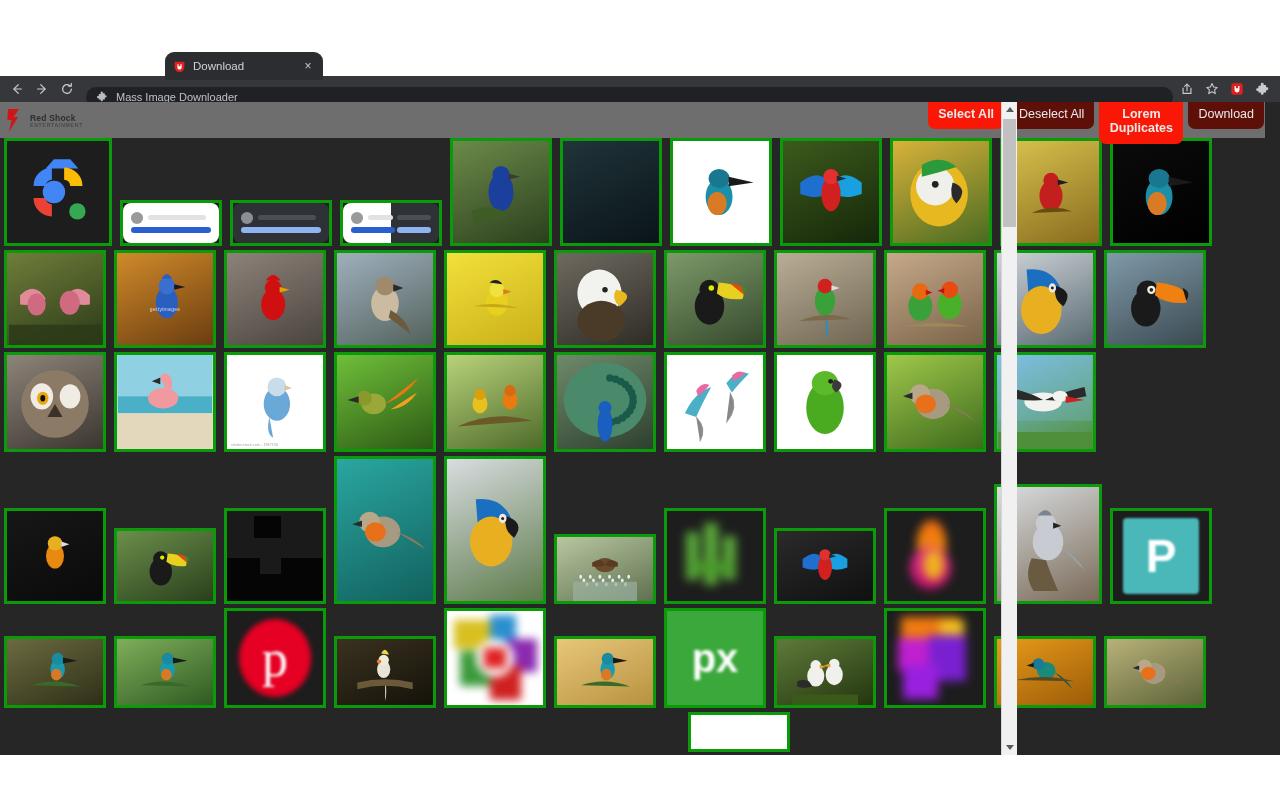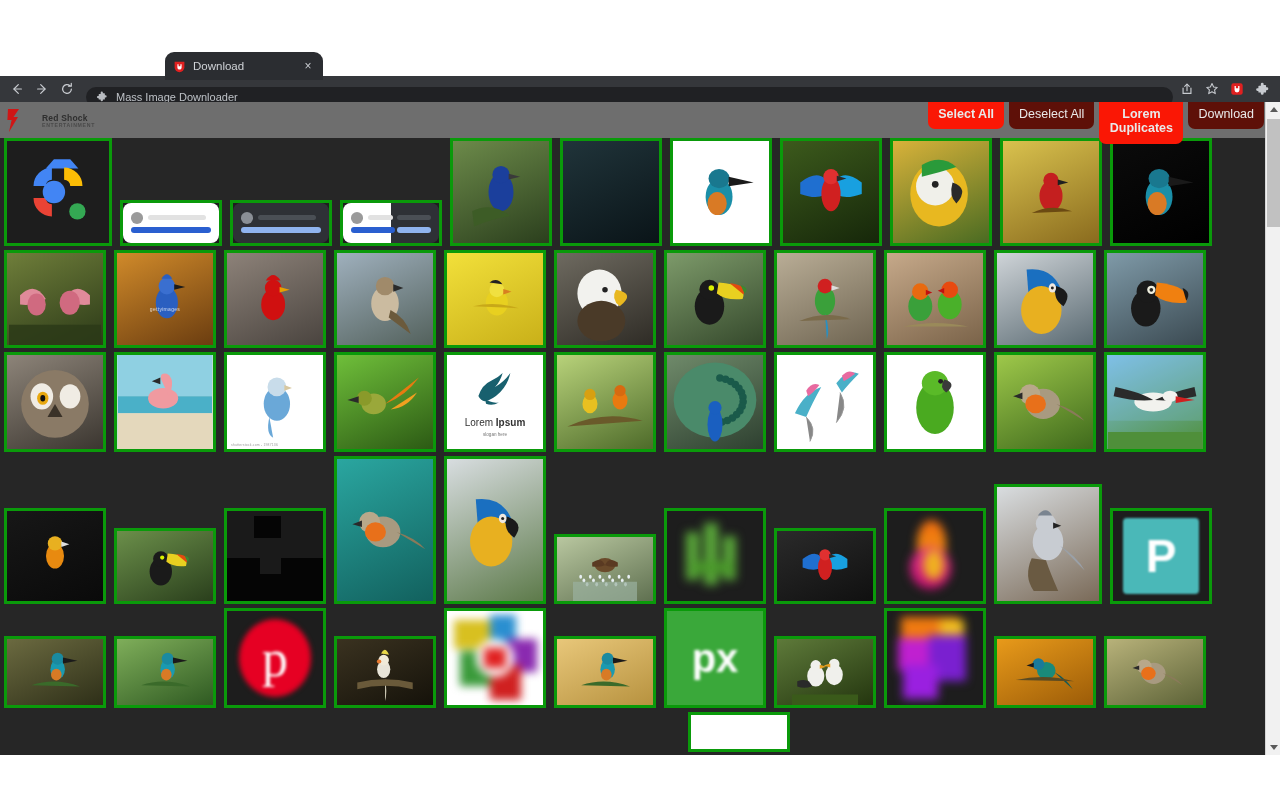--- a/index.html
+++ b/index.html
@@ -5,21 +5,21 @@
 <style>
   * { box-sizing: border-box; margin: 0; padding: 0; }
   html, body {
     width: 1280px; height: 800px;
     background: #ffffff;
     font-family: "Liberation Sans", sans-serif;
     overflow: hidden;
   }
 
   
-  #browser { width: 1280px; height: 800px; position: relative; background:#fff; }
+  #browser { width: 1016px; height: 800px; position: relative; background:#fff; }
 
   
   .tabstrip {
     height: 50px; background: #ffffff; position: relative;
   }
   .tabstrip-bg {
     position:absolute; left:0; top:0; width:100%; height:50px; background:#ffffff;
   }
   .tab {
     position: absolute; left: 165px; top: 52px;
@@ -88,21 +88,21 @@
 
   
   .app-header {
     position: absolute; left:0; top:0; width:1265px; height:36px;
     background:#6e6e6e;
     display:flex; align-items:flex-start; justify-content:space-between;
     z-index: 5;
   }
   .brand { display:flex; align-items:center; padding: 6px 0 0 6px; }
   .brand-logo { width:22px; height:26px; position:relative; flex:0 0 22px;}
-  .brand-text { margin-left:14px; line-height:1.05; }
+  .brand-text { margin-left:2px; line-height:1.05; }
   .brand-name { color:#2f2f2f; font-size:8.5px; font-weight:bold; letter-spacing:.2px; }
   .brand-sub  { color:#4a4a4a; font-size:5.2px; font-weight:bold; letter-spacing:.7px; }
 
   .header-actions { display:flex; align-items:flex-start; gap:5px; padding-right: 1px; }
   .hbtn {
     min-width: 74px; padding: 5px 10px 8px;
     border: none; border-radius: 0 0 7px 7px;
     color: #e9e9e9; font-size: 12.5px; font-family: inherit;
     text-align: center; line-height: 1.15;
     cursor: pointer;
@@ -593,32 +593,20 @@
                     <ellipse cx="28" cy="46" rx="8" ry="8" fill="#8a9a2a"></ellipse>
                     <path d="M22 44 L10 48 L22 51 Z" fill="#2a2a2a"></path>
                     <path d="M50 52 Q72 44 86 24" fill="#e87a10"></path>
                     <path d="M56 58 Q74 56 84 40" fill="#f0a020"></path>
                   </svg>
                 </div>
               </div>
             </div>
             <div class="cell">
               <div class="thumb" style="width: 102px; height: 100px;">
-                <div class="art" style="background: rgb(255, 255, 255);">
-      <svg viewBox="0 0 100 100" width="100%" height="68%" style="position:absolute;left:0;top:4%;">
-        <path d="M24 58 Q30 40 44 34 Q54 30 62 22 Q58 36 50 44 Q64 36 74 22 Q70 40 58 52 Q46 64 34 66 Q28 66 24 58 Z" fill="#18606e"></path>
-        <path d="M34 62 Q44 70 56 68 Q46 74 36 70 Z" fill="#18606e"></path>
-      </svg>
-                  <div style="position: absolute; left: 0px; right: 0px; bottom: 22%; text-align: center; font-size: 10px; color: rgb(51, 51, 51);"><span>Lorem </span><b>Ipsum</b></div>
-                  <div style="position: absolute; left: 0px; right: 0px; bottom: 13%; text-align: center; font-size: 4.6px; color: rgb(119, 119, 119);">slogan here</div>
-                </div>
-              </div>
-            </div>
-            <div class="cell">
-              <div class="thumb" style="width: 102px; height: 100px;">
                 <div class="art" style="background: linear-gradient(155deg, rgb(184, 210, 122) 0%, rgb(78, 107, 42) 100%);">
                   <svg viewBox="0 0 100 100" width="100%" height="100%" style="position: absolute; left: 0px; top: 0px;">
                     <ellipse cx="34" cy="52" rx="8" ry="10" fill="#e8c020"></ellipse>
                     <ellipse cx="34" cy="42" rx="6" ry="6" fill="#d8a010"></ellipse>
                     <ellipse cx="66" cy="48" rx="8" ry="10" fill="#e87a10"></ellipse>
                     <ellipse cx="66" cy="38" rx="6" ry="6" fill="#d86a10"></ellipse>
                     <path d="M10 76 Q50 58 90 70" fill="#6a5a2a"></path>
                   </svg>
                 </div>
               </div>

